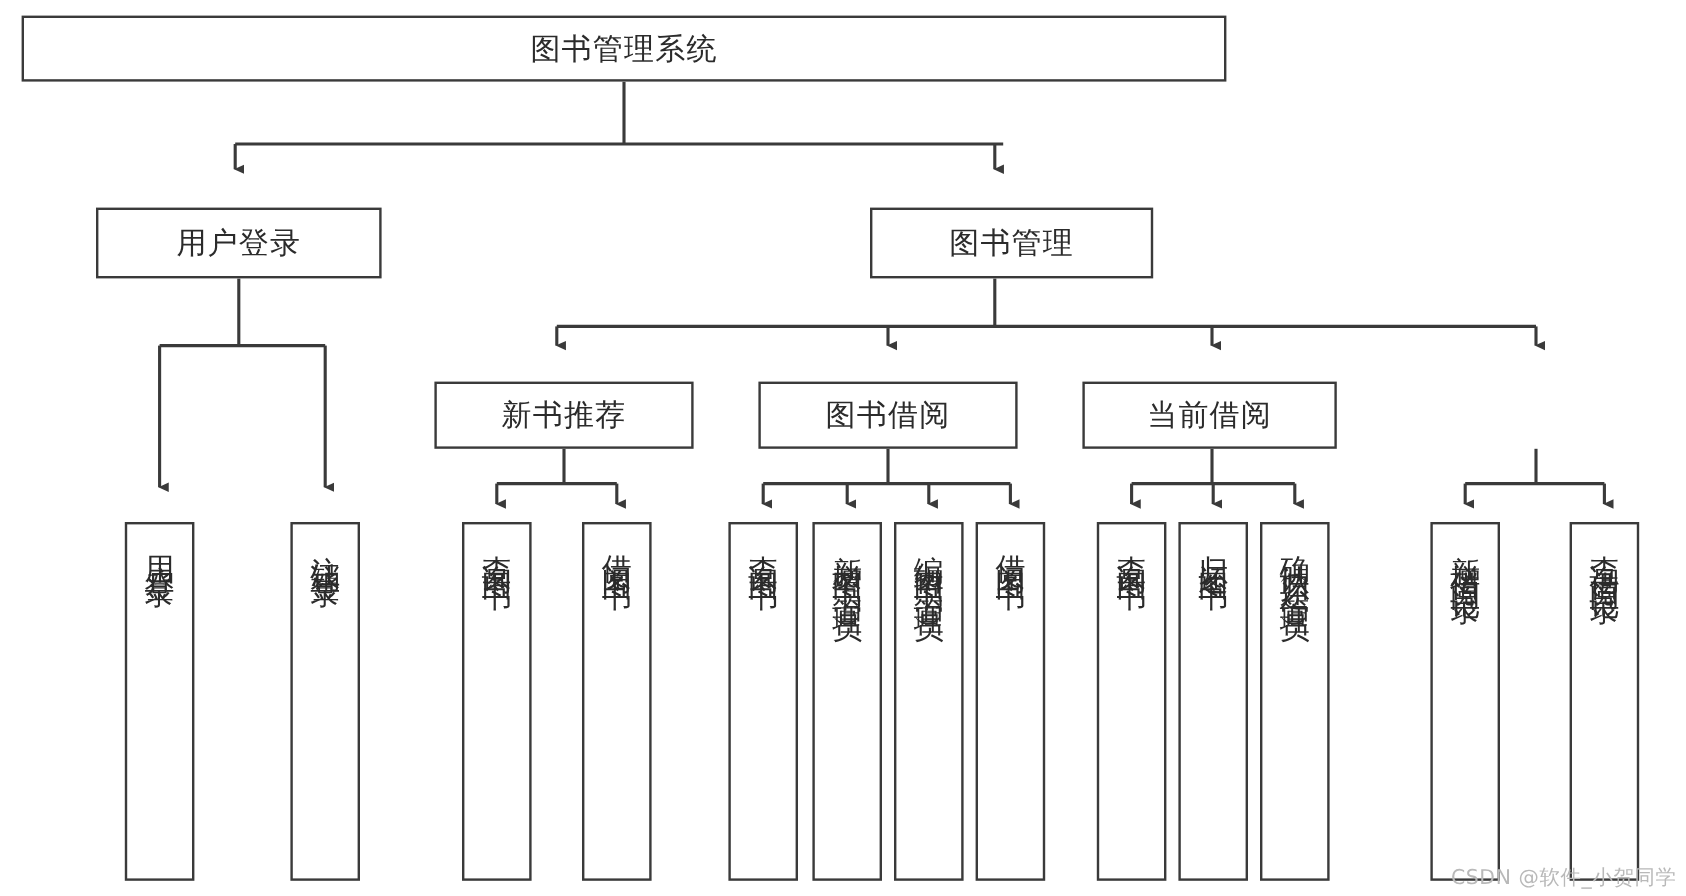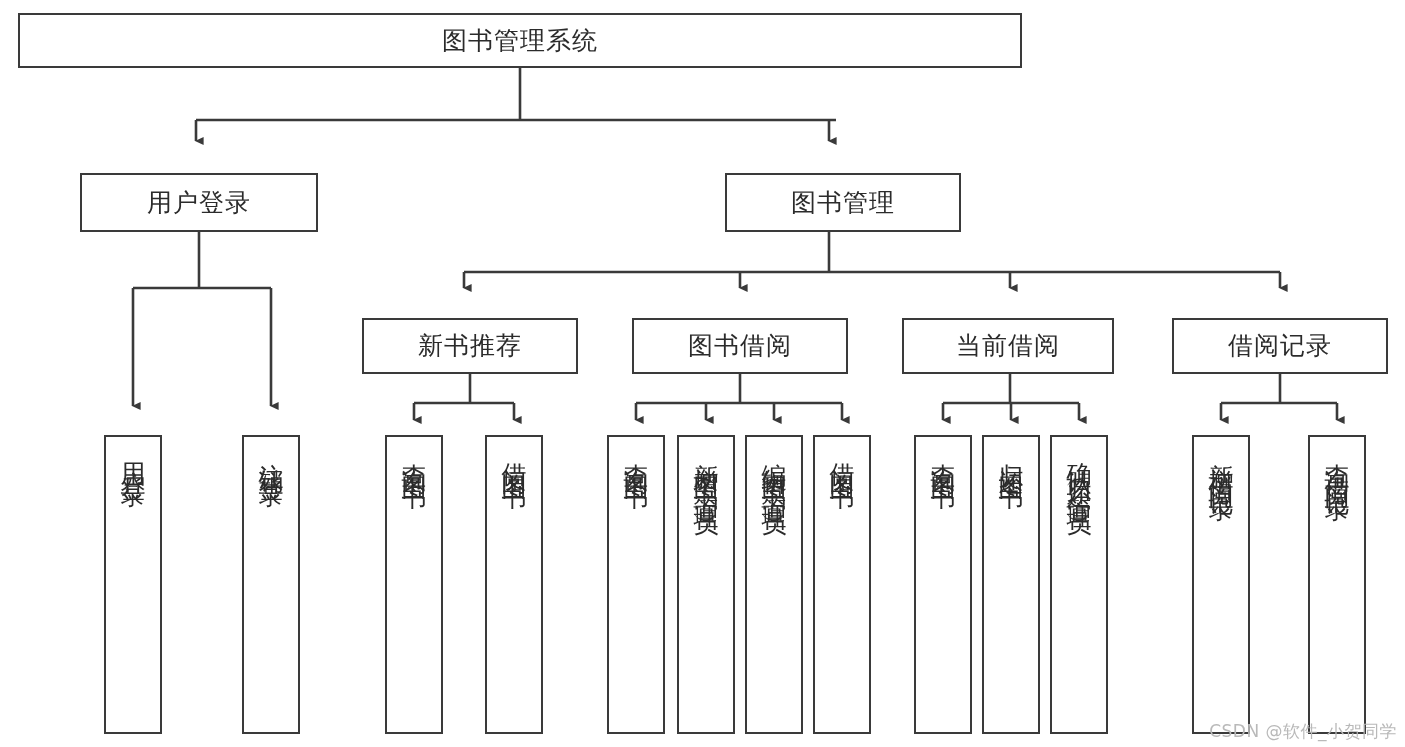--- a/index.html
+++ b/index.html
@@ -133,23 +133,20 @@
 
   <div class="node horizontal" style="left:632px; top:318px; width:216px; height:56px;">
     <span>图书借阅</span>
   </div>
   <div class="node horizontal" style="left:362px; top:318px; width:216px; height:56px;">
     <span>新书推荐</span>
   </div>
   <div class="node horizontal" style="left:902px; top:318px; width:212px; height:56px;">
     <span>当前借阅</span>
   </div>
-  <div class="node horizontal" style="left:1172px; top:318px; width:216px; height:56px;">
-    <span>借阅记录</span>
-  </div>
 
   <div class="node vertical" style="left:104px; top:435px; width:58px; height:299px;">
     <span class="vtext">用户登录</span>
   </div>
   <div class="node vertical" style="left:242px; top:435px; width:58px; height:299px;">
     <span class="vtext">注销登录</span>
   </div>
 
   <div class="node vertical" style="left:385px; top:435px; width:58px; height:299px;">
     <span class="vtext">查询图书</span>

